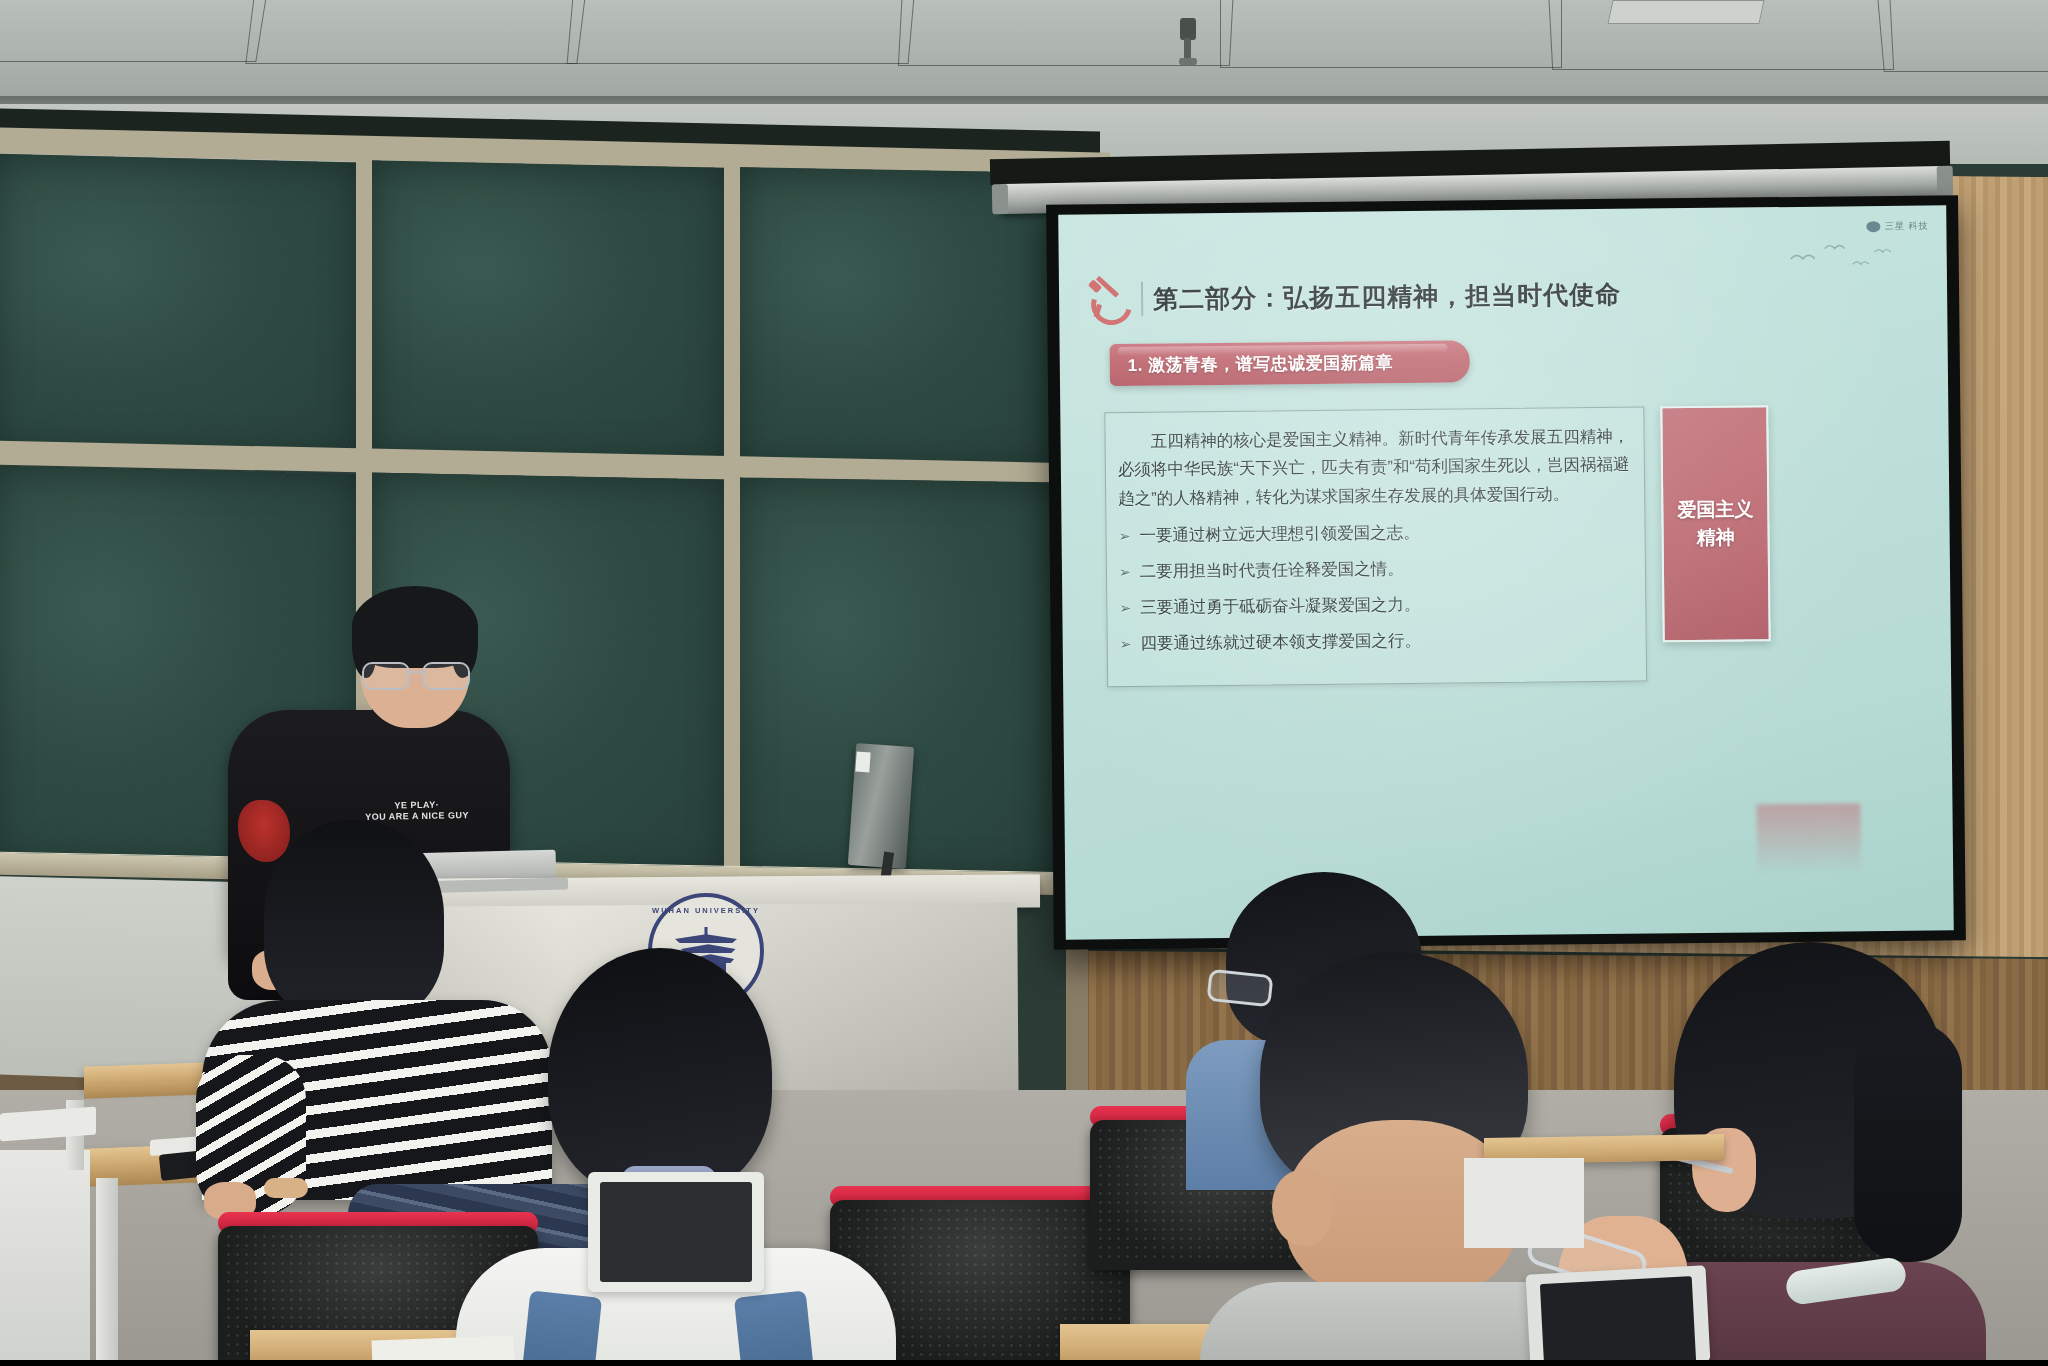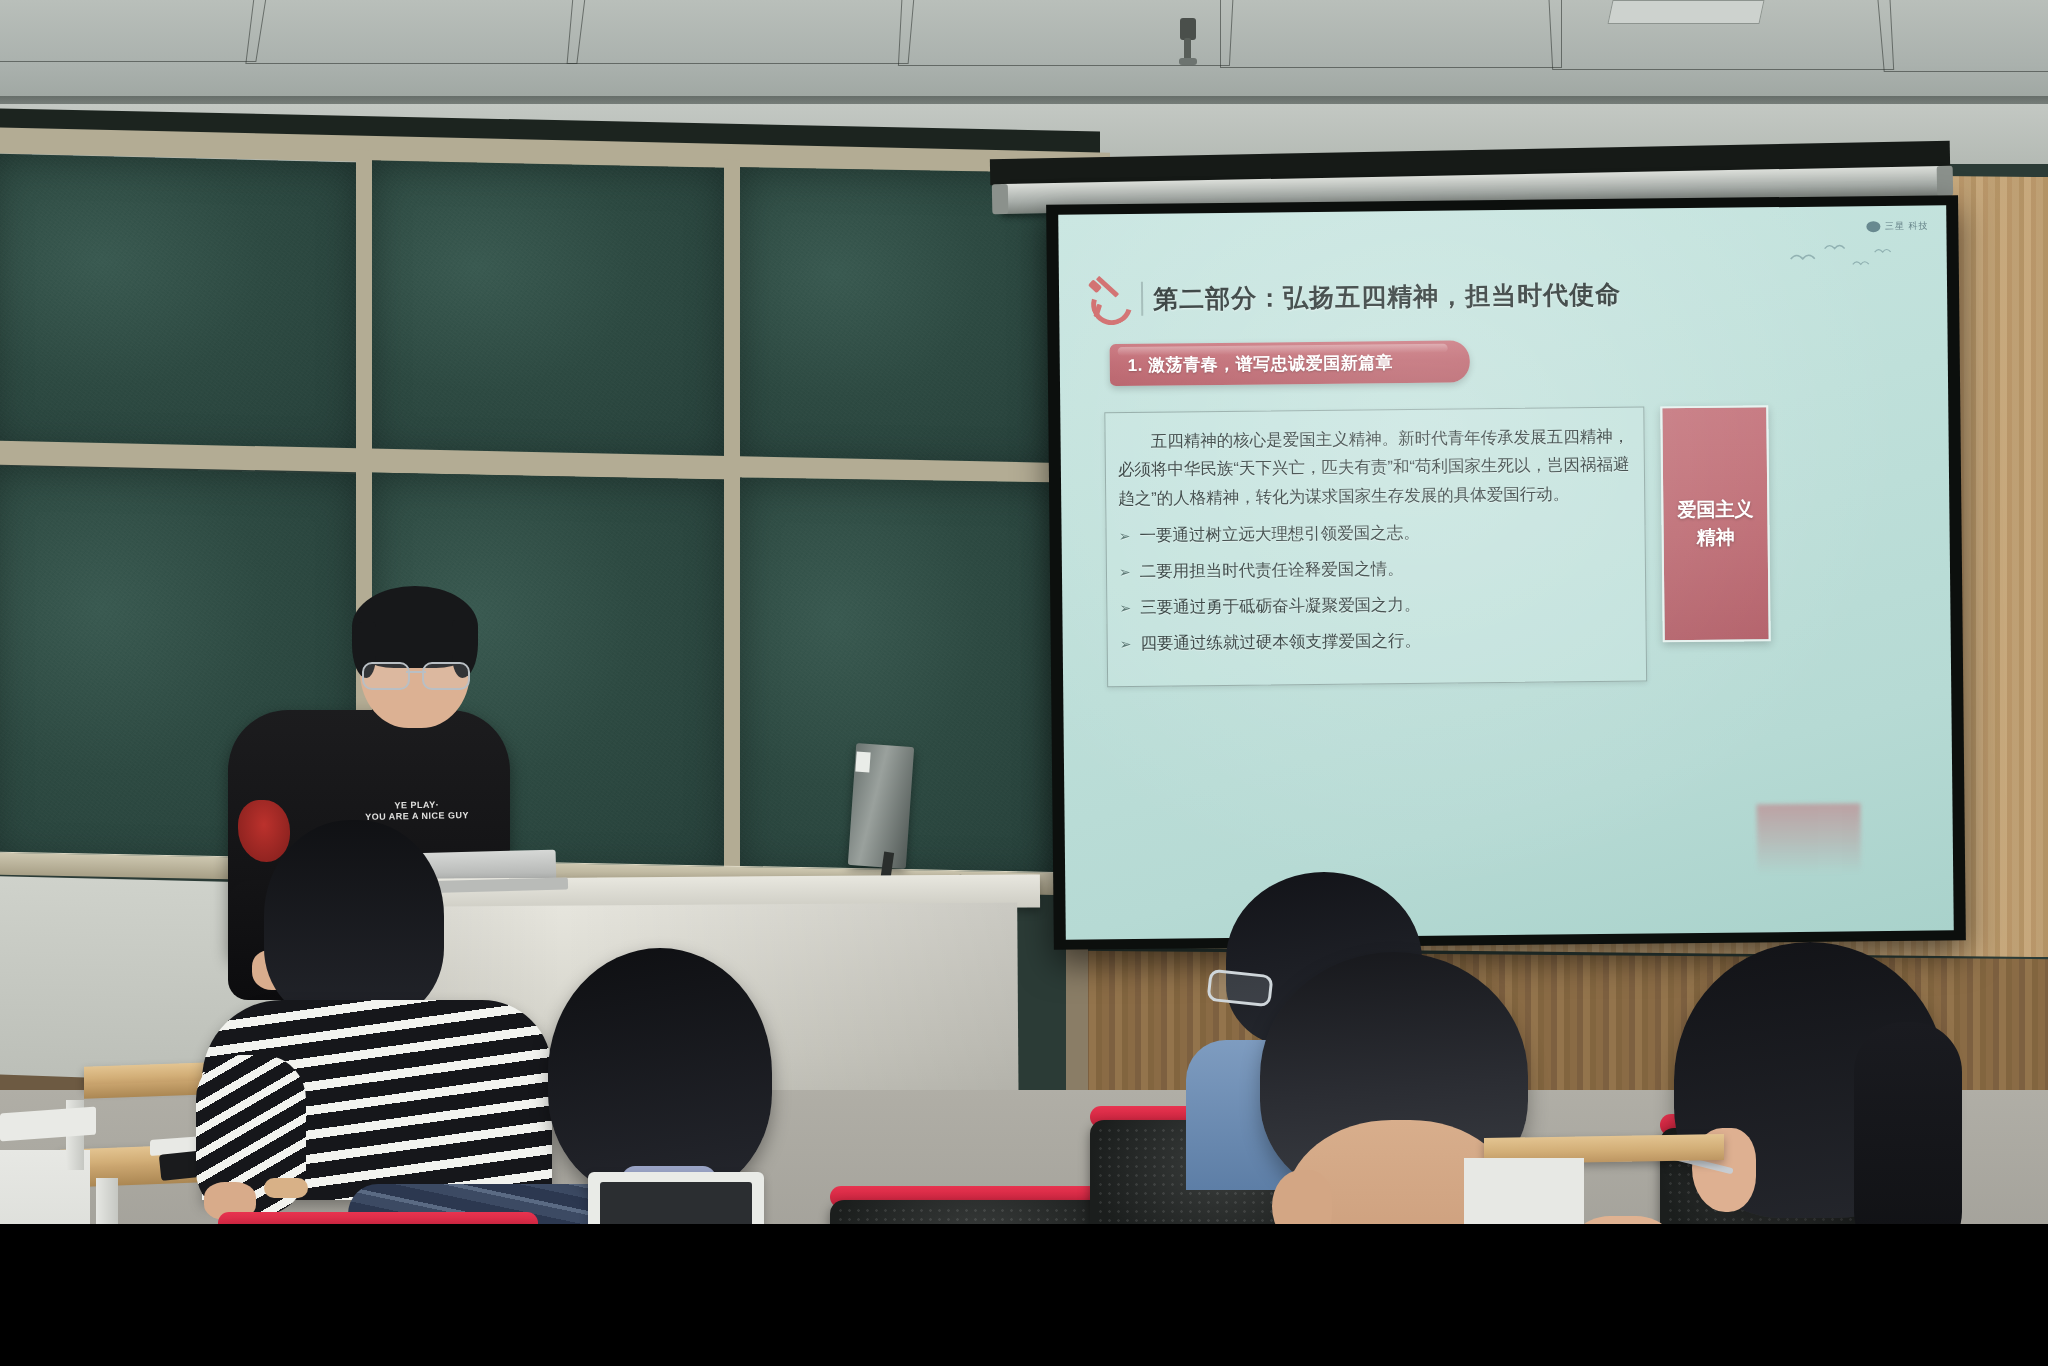--- a/index.html
+++ b/index.html
@@ -1,18 +1,18 @@
 <!DOCTYPE html>
 <html><head>
 <meta charset="utf-8">
 <style>
   html,body{margin:0;padding:0;background:#000;}
   body{font-family:"Liberation Sans","DejaVu Sans",sans-serif;}
 
-  #scene{position:relative;width:2048px;height:1224px;overflow:hidden;
+  #scene{position:relative;width:2048px;height:1360px;overflow:hidden;
          background:#2b3b36;}
 
   
   .ceiling{position:absolute;left:0;top:0;width:2048px;height:118px;
       background:linear-gradient(180deg,#b9bfba 0%,#aab1ad 55%,#9aa29d 100%);}
   .ceil-tile{position:absolute;border:1px solid rgba(40,45,42,.55);}
   .ceil-shadow{position:absolute;left:0;top:96px;width:2048px;height:26px;
       background:linear-gradient(180deg,rgba(55,62,58,.55),rgba(120,128,122,.1));}
   .sprinkler{position:absolute;left:1178px;top:18px;width:20px;height:52px;}
   .sprinkler .head{position:absolute;left:2px;top:0;width:16px;height:22px;
@@ -389,20 +389,32 @@
   <div class="pres-shirt-text">
     <div>YE PLAY·</div>
     <div>YOU ARE A NICE GUY</div>
   </div>
 
   <div class="podium-laptop"></div>
   <div class="podium-top"></div>
   <div class="podium-laptop2"></div>
   <div class="podium-body"></div>
   <div class="podium-shadow"></div>
+  <div class="podium-emblem">
+    <div class="emblem-arc">WUHAN UNIVERSITY</div>
+    <div class="emblem-inner">
+      <div class="pagoda">
+        <div class="spire"></div>
+        <div class="roof" style="top:0;"></div>
+        <div class="roof r2"></div>
+        <div class="roof r3"></div>
+        <div class="base"></div>
+      </div>
+    </div>
+  </div>
 
   <div class="floor"></div>
 
   <div class="desk" style="left:60px;top:1142px;width:400px;height:26px;transform:skewY(-2.2deg);"></div>
   <div class="desk-front" style="position:absolute;left:60px;top:1162px;width:400px;height:18px;transform:skewY(-2.2deg);"></div>
   <div class="desk" style="left:84px;top:1060px;width:390px;height:22px;transform:skewY(-2.0deg);"></div>
   <div class="desk-front" style="position:absolute;left:84px;top:1078px;width:390px;height:14px;transform:skewY(-2.0deg);"></div>
   <div class="desk-panel" style="left:-10px;top:1150px;width:100px;height:216px;"></div>
   <div class="desk-leg" style="left:96px;top:1178px;width:22px;height:188px;"></div>
   <div class="desk-leg" style="left:66px;top:1100px;width:18px;height:70px;"></div>

